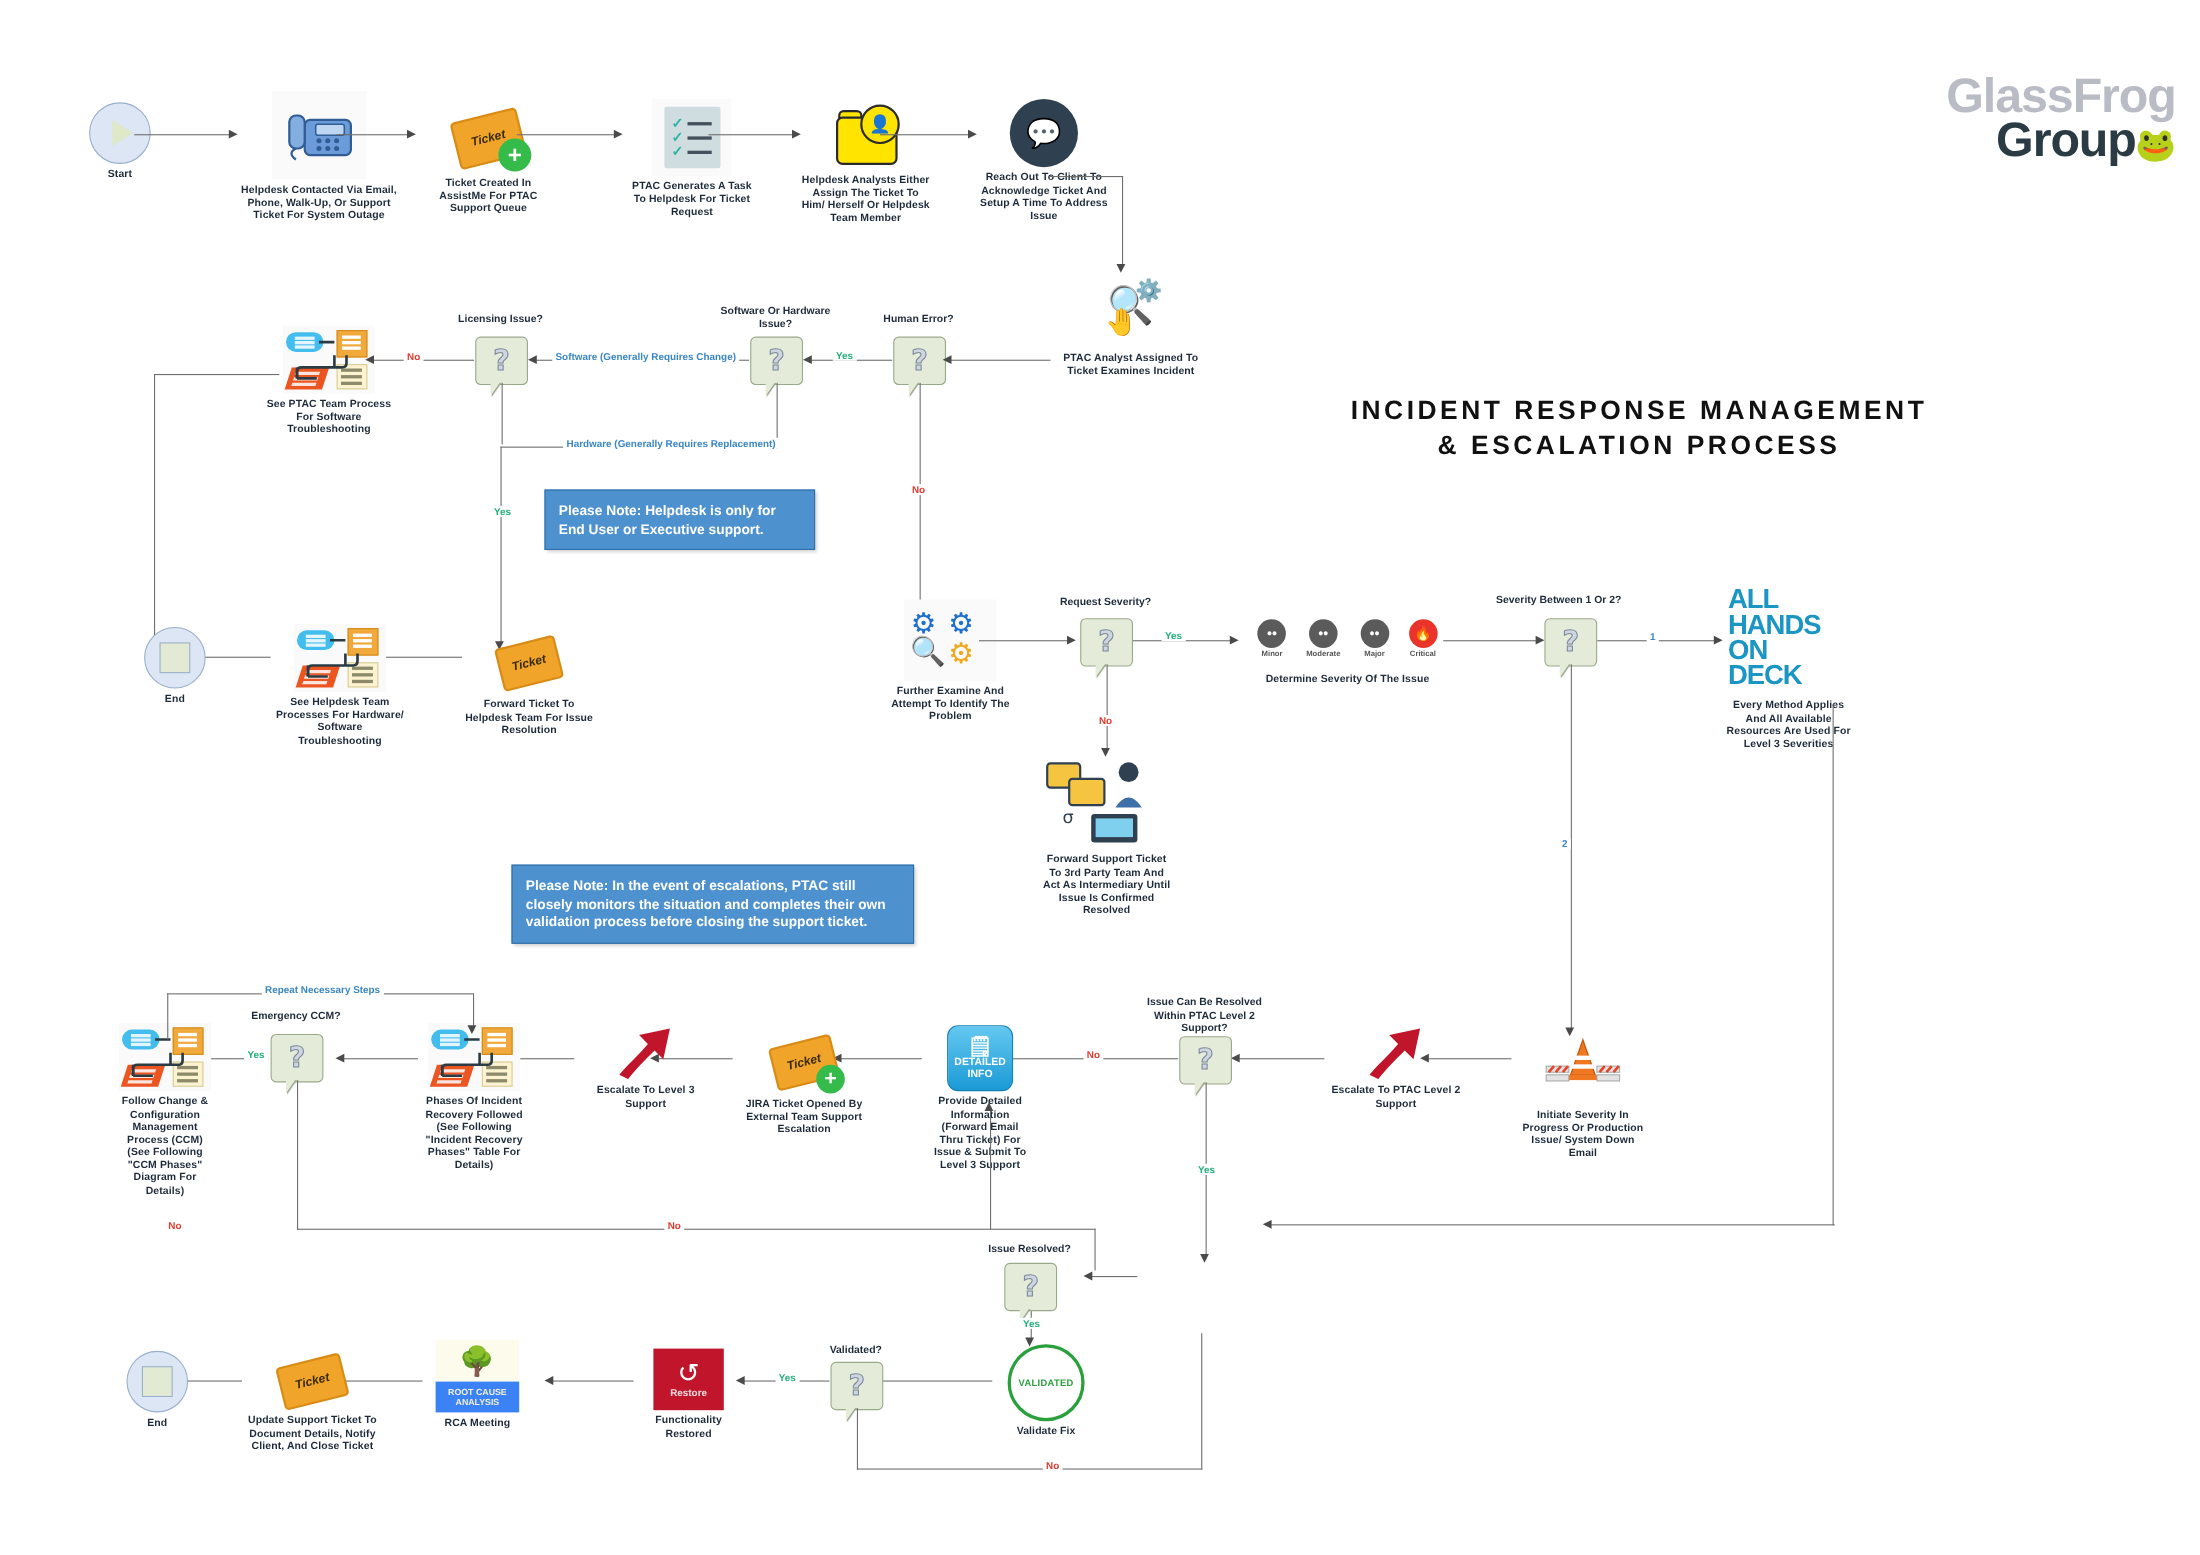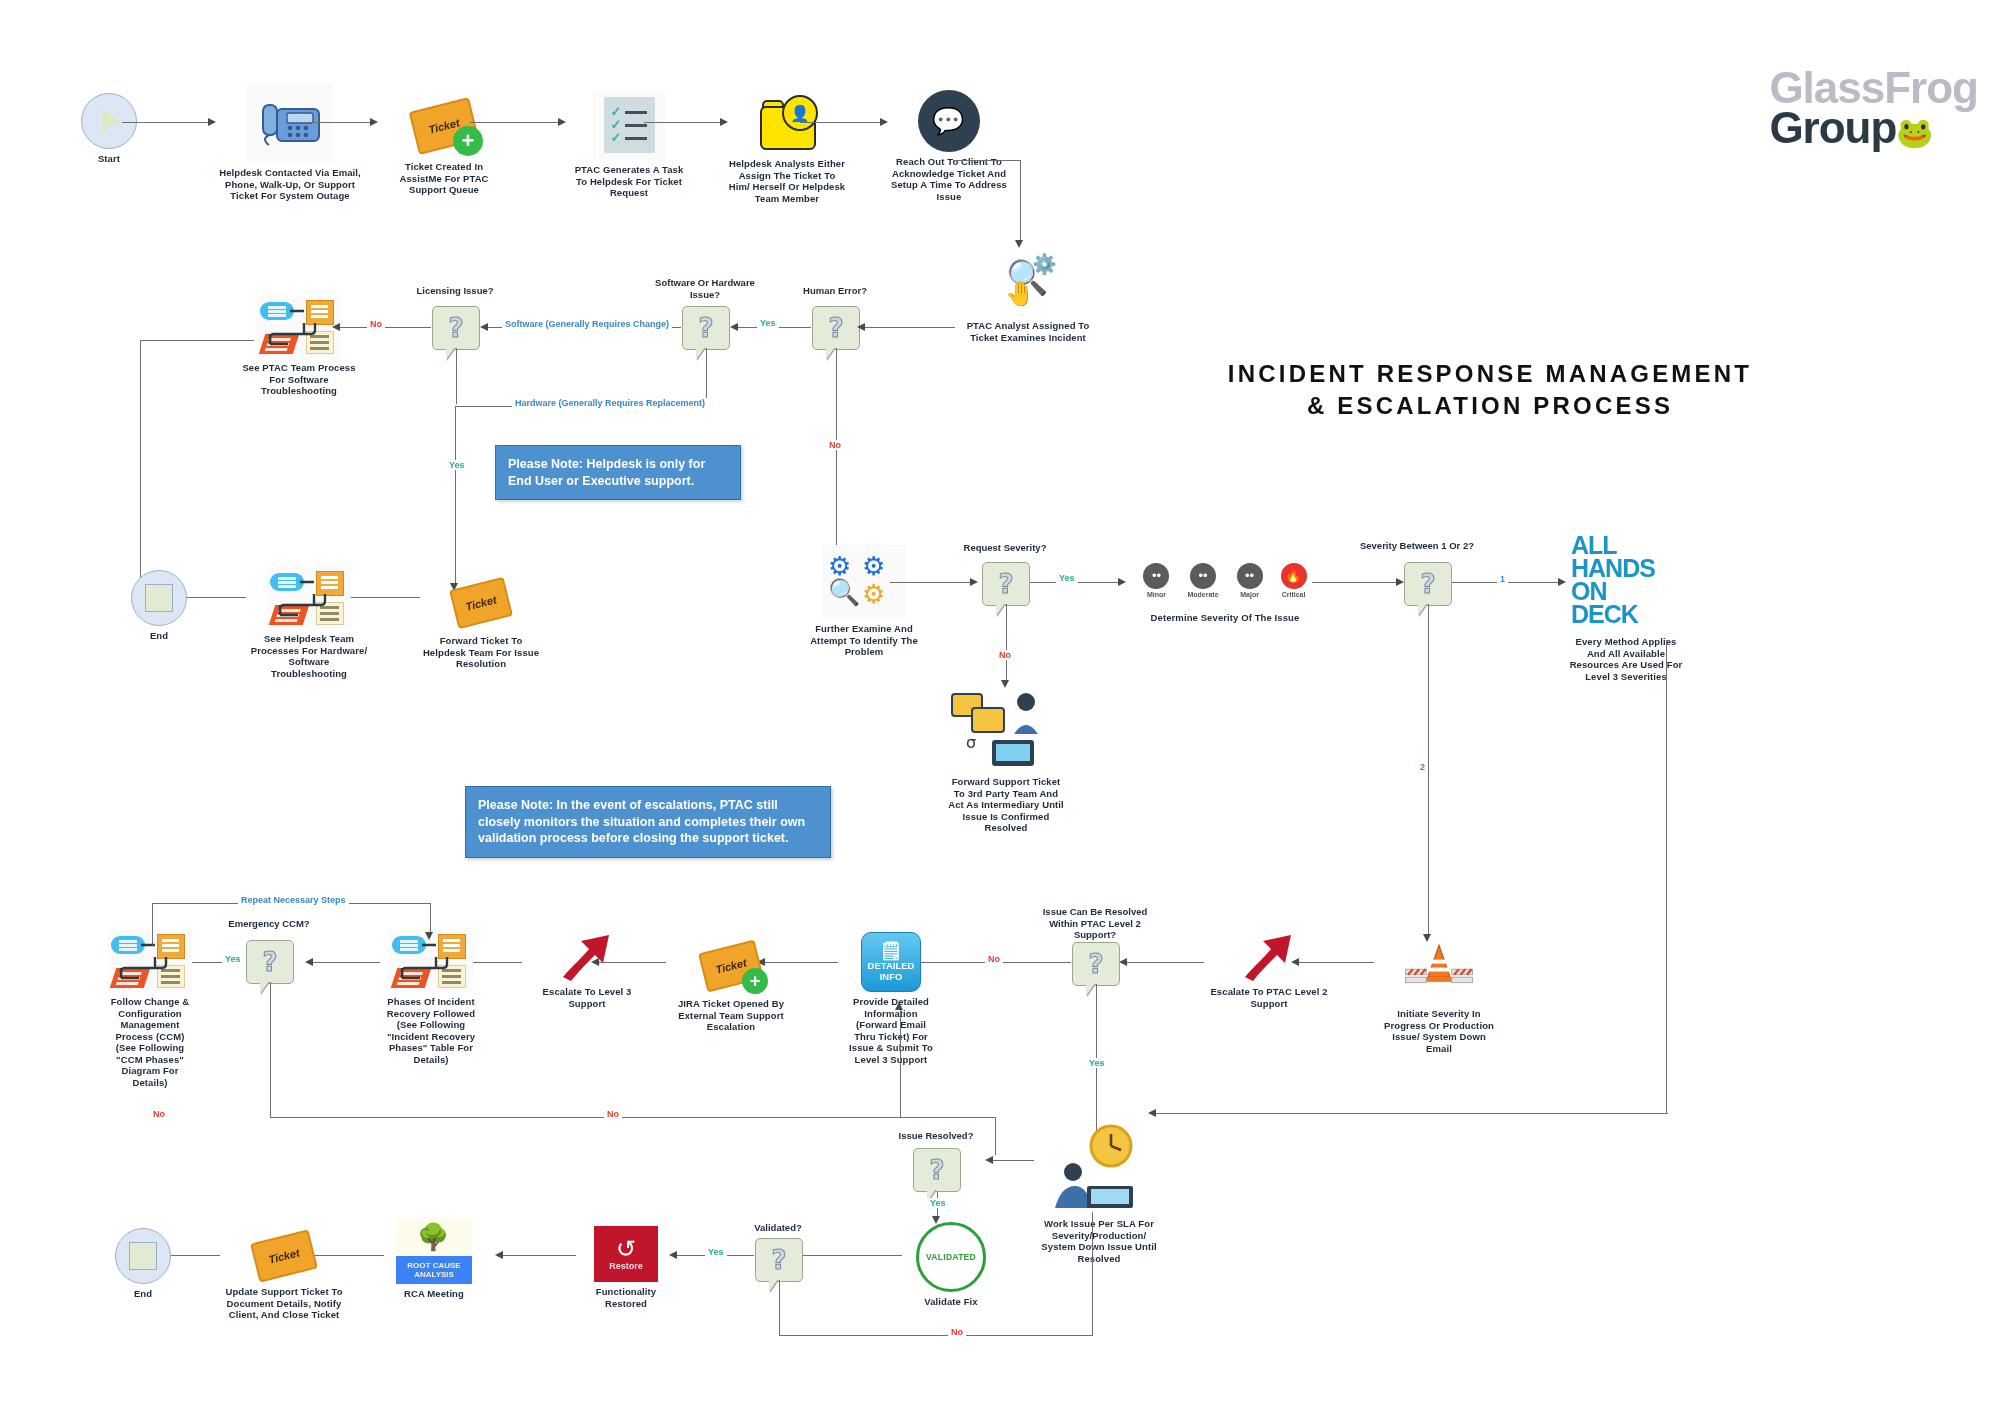--- a/index.html
+++ b/index.html
@@ -53,21 +53,21 @@
   
   .note{position:absolute;background:#4e91cf;border:1px solid #2f6fa8;color:#fff;
        font-size:12.5px;font-weight:bold;line-height:16.5px;padding:10px 12px;
        box-shadow:2px 2px 3px rgba(0,0,0,.18);}
 
   
   .title{position:absolute;text-align:center;font-weight:bold;color:#111;
        font-size:24px;letter-spacing:3.2px;line-height:32px;}
 
   
-  .logo{position:absolute;line-height:.92;}
+  .logo{position:absolute;text-align:right;line-height:.92;}
   .logo .l1{font-size:44px;font-weight:bold;color:#b9bcc4;letter-spacing:-1px;}
   .logo .l2{font-size:44px;font-weight:bold;color:#2b3b44;letter-spacing:-1px;}
   .logo .frog{display:inline-block;font-size:30px;}
 
   
   .phone{width:62px;height:52px;}
   .ticket{position:relative;width:62px;height:44px;}
   .tkbody{position:absolute;inset:0;background:#f0a52a;border-radius:4px;
        transform:rotate(-14deg);border:2px solid #d98b15;
        display:flex;align-items:center;justify-content:center;
@@ -670,34 +670,20 @@
   <div class="h" style="left:270px;top:1117px;width:630px;"></div>
   <div class="elab no" style="left:604px;top:1109px;">No</div>
 
   <div class="v" style="left:900px;top:1010px;height:108px;"></div>
   <div class="arw u" style="left:895px;top:1002px;"></div>
 
   <div class="v" style="left:1096px;top:984px;height:160px;"></div>
   <div class="elab yes" style="left:1086px;top:1058px;">Yes</div>
   <div class="arw d" style="left:1091px;top:1140px;"></div>
 
-  <div class="node" style="left:1040px;top:1122px;">
-    <div class="art" style="width:110px;height:92px;">
-      <svg width="104" height="88" viewBox="0 0 104 88">
-        <circle cx="64" cy="22" r="20" fill="#f5c542" stroke="#d9a21c" stroke-width="3"></circle>
-        <line x1="64" y1="22" x2="64" y2="10" stroke="#5a4208" stroke-width="2.6"></line>
-        <line x1="64" y1="22" x2="74" y2="26" stroke="#5a4208" stroke-width="2.6"></line>
-        <circle cx="26" cy="48" r="9" fill="#2f4050"></circle>
-        <path d="M8 84 q6 -22 20 -22 q12 0 18 22 z" fill="#3d6fa8"></path>
-        <rect x="40" y="62" width="46" height="22" rx="2" fill="#2f4050"></rect>
-        <rect x="44" y="65" width="38" height="15" fill="#9fd9f2"></rect>
-      </svg>
-    </div>
-    <div class="cap">Work Issue Per SLA For Severity/Production/ System Down Issue Until Resolved</div>
-  </div>
   <div class="h" style="left:988px;top:1160px;width:46px;"></div>
   <div class="arw l" style="left:985px;top:1156px;"></div>
 
   <div class="dlabel" style="left:871px;top:1130px;">Issue Resolved?</div>
   <div class="node" style="left:913px;top:1148px;">
     <div class="decision">
         <span class="q">?</span>
       </div>
   </div>
   <div class="v" style="left:937px;top:1192px;height:26px;"></div>

